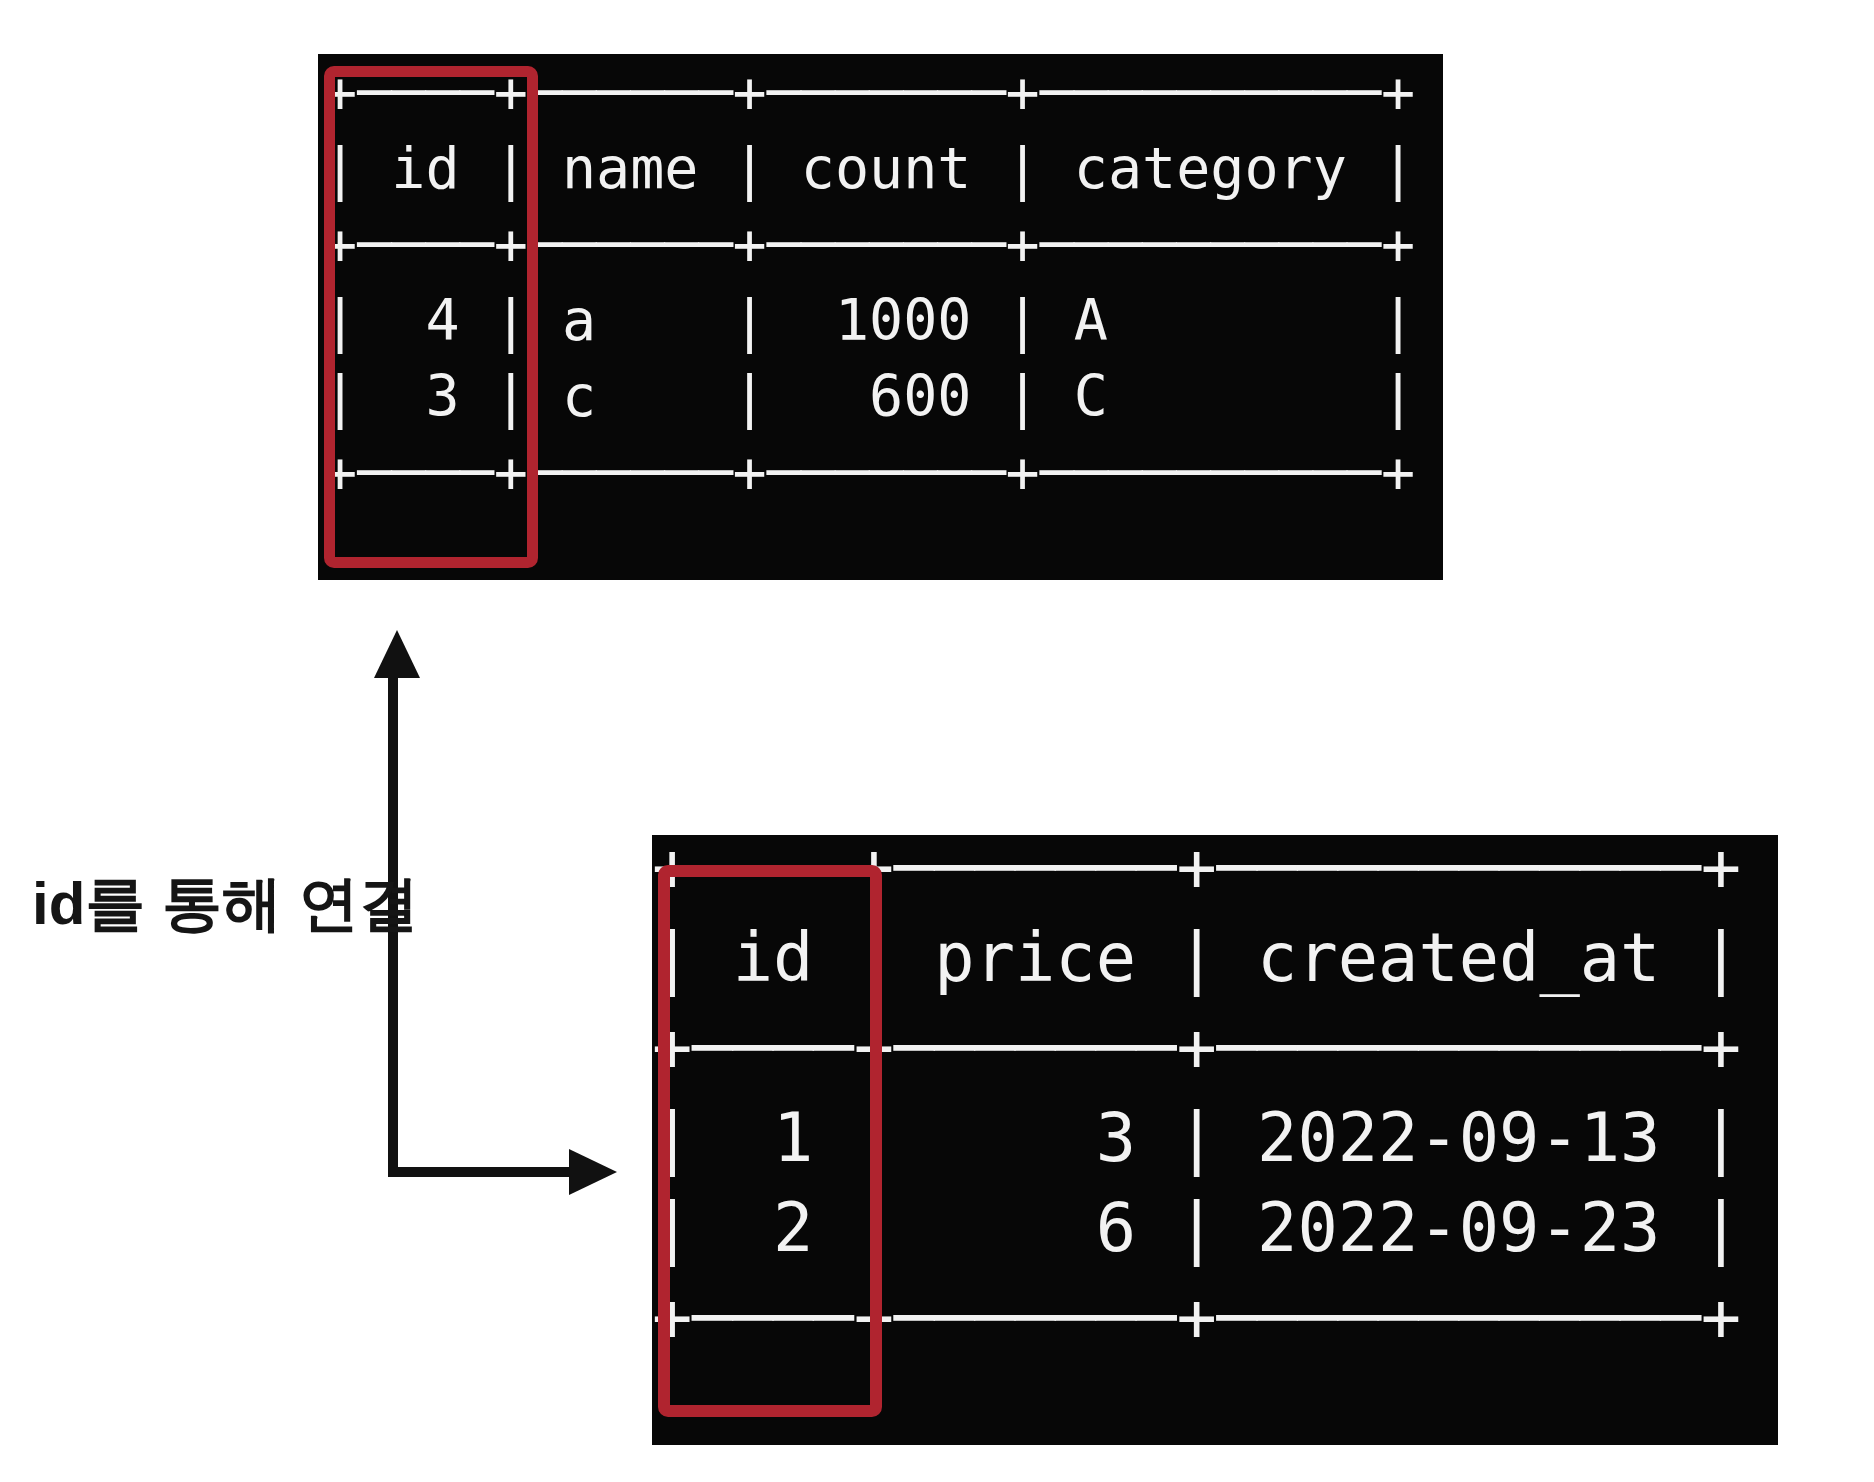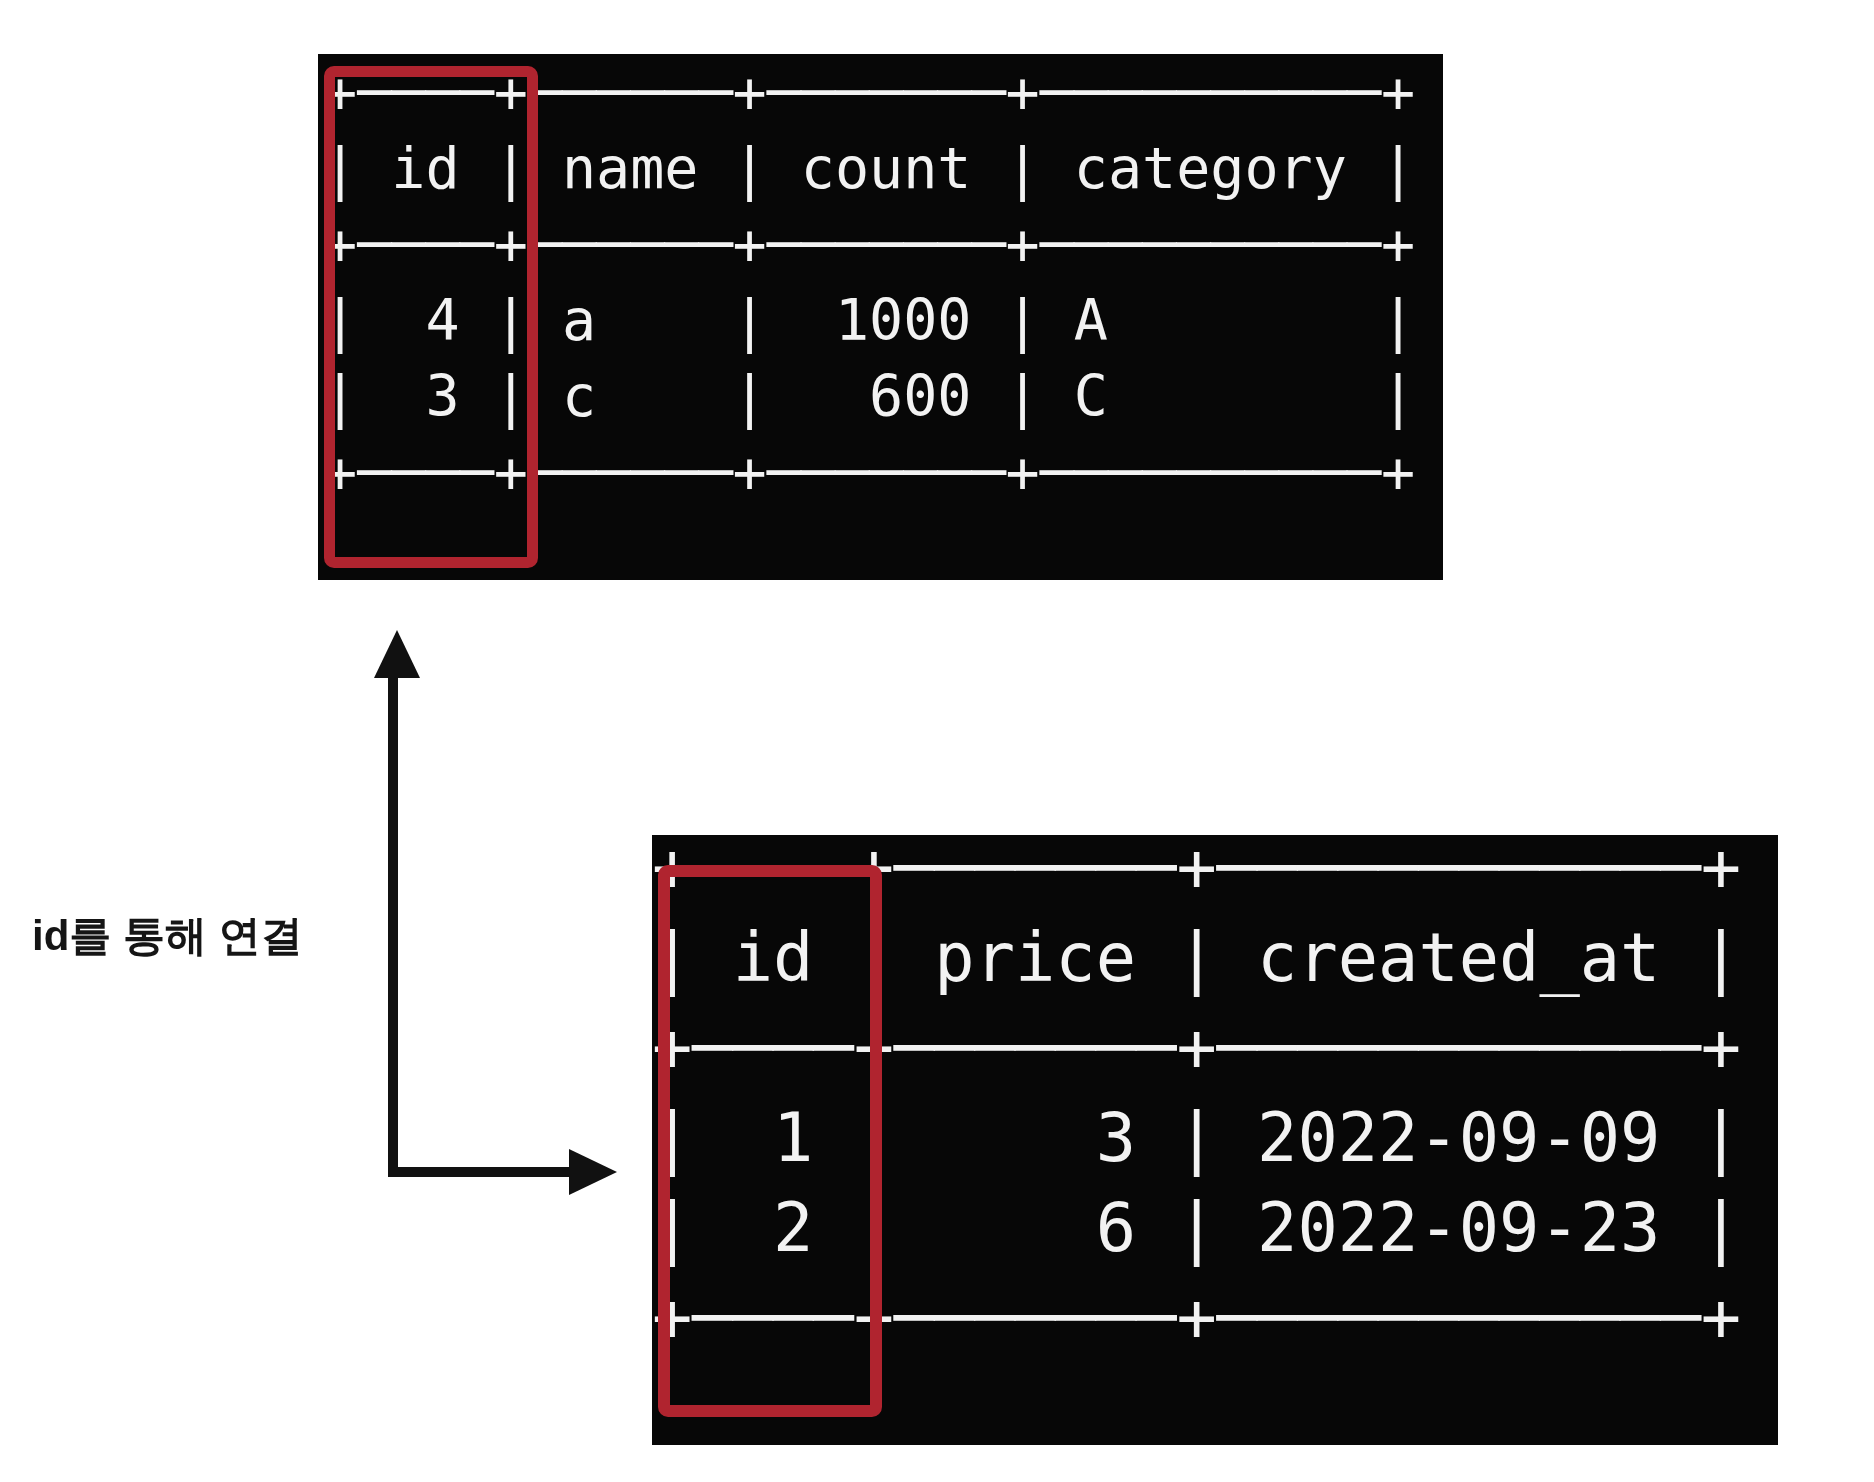--- a/index.html
+++ b/index.html
@@ -31,26 +31,25 @@
     border:11px solid #b0242f;
     border-radius:10px;
     background:transparent;
   }
   #hl-products{left:324px;top:66px;width:214px;height:502px;}
   #hl-orders{left:658px;top:865px;width:224px;height:552px;border-width:12px;}
   #connector{position:absolute;left:0;top:0;pointer-events:none;}
   .label{
     position:absolute;
     left:32px;top:864px;
-    font-size:42px;
+    font-size:60px;
     font-weight:700;
     color:#151515;
     letter-spacing:0;
     white-space:nowrap;
-    margin-top:44px;
   }
 </style>
 </head>
 <body>
 
 <div class="canvas">
 
   <div class="terminal" id="term-products"></div>
   <div class="ascii" id="ascii-products">
     <div>+────+──────+───────+──────────+</div>
@@ -61,21 +60,21 @@
     <div>+────+──────+───────+──────────+</div>
   </div>
 
   <div class="hl" id="hl-products"></div>
 
   <div class="terminal" id="term-orders"></div>
   <div class="ascii" id="ascii-orders">
     <div>+────+───────+────────────+</div>
     <div>| id | price | created_at |</div>
     <div>+────+───────+────────────+</div>
-    <div>|  1 |     3 | 2022-09-09 |</div>
+    <div>|  1 |     3 | 2022-09-13 |</div>
     <div>|  2 |     6 | 2022-09-23 |</div>
     <div>+────+───────+────────────+</div>
   </div>
 
   <div class="hl" id="hl-orders"></div>
 
   <svg id="connector" width="1874" height="1482" viewBox="0 0 1874 1482">
     <path d="M393 665 L393 1172 L570 1172" fill="none" stroke="#111111" stroke-width="10" stroke-linejoin="miter"></path>
     <polygon points="397,630 374,678 420,678" fill="#111111"></polygon>
     <polygon points="617,1172 569,1149 569,1195" fill="#111111"></polygon>

